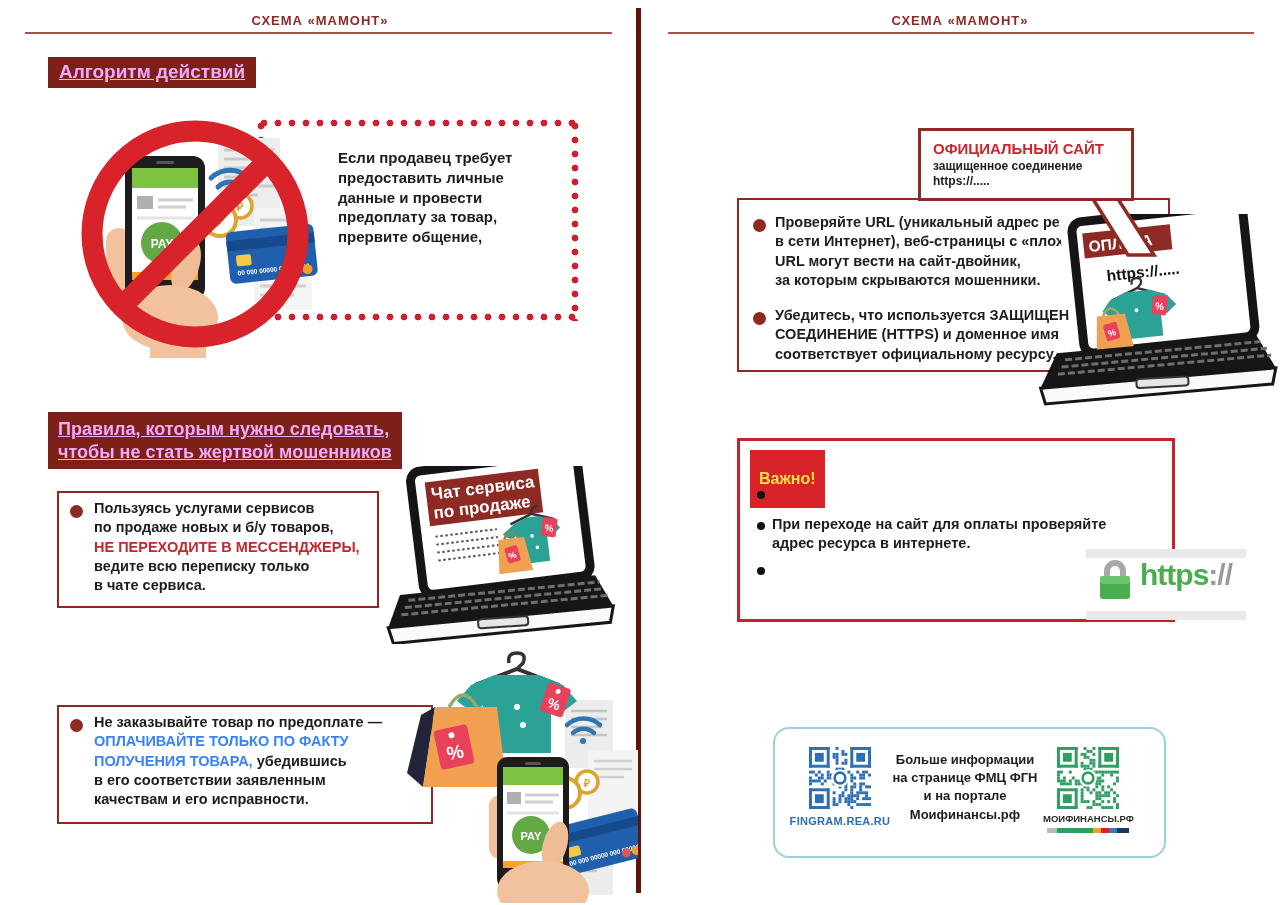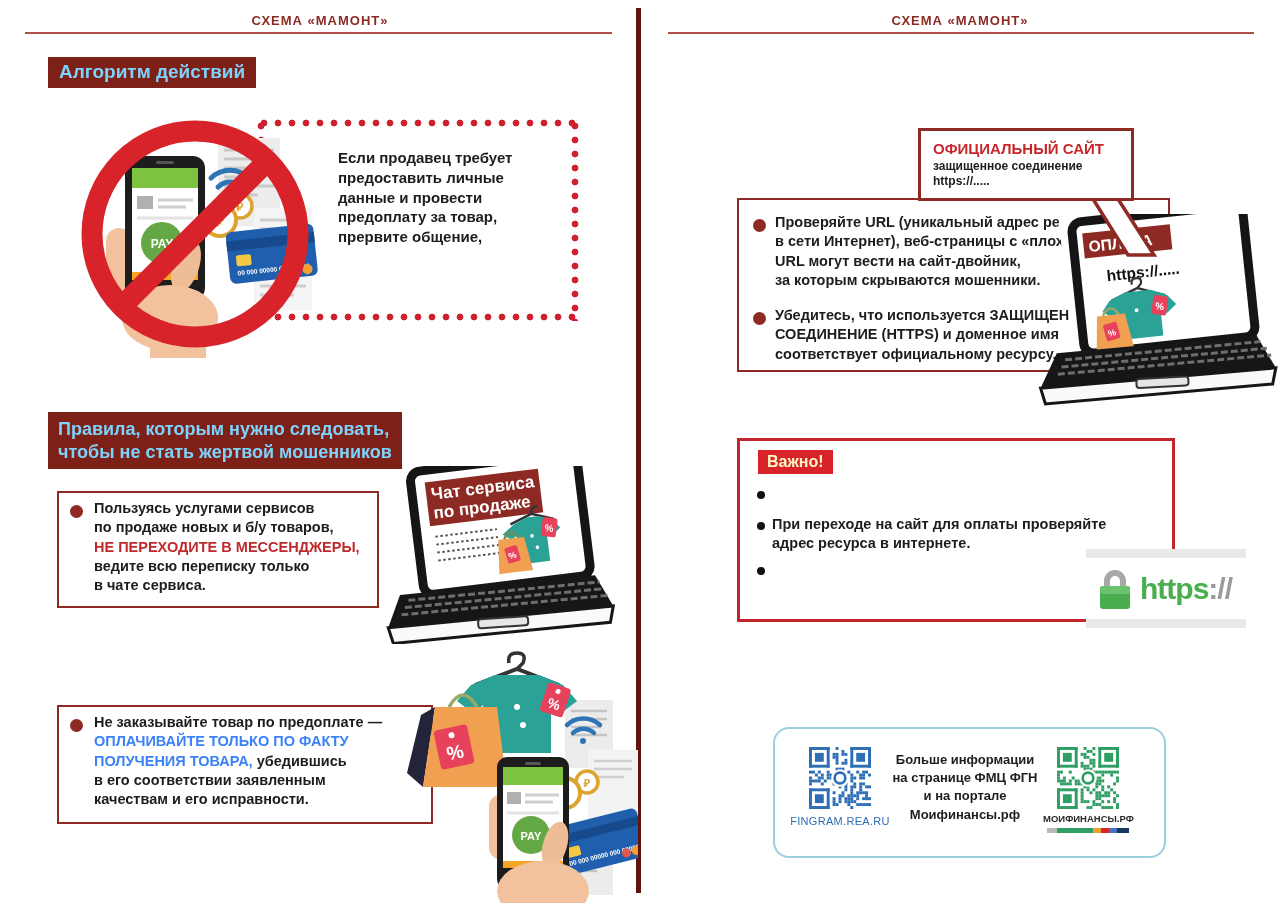--- a/index.html
+++ b/index.html
@@ -7,21 +7,21 @@
          font-family:"Liberation Sans",sans-serif;color:#1d1d1b;}
   
   .hdr{position:absolute;top:13px;font-size:13px;font-weight:700;color:#8d2a23;letter-spacing:1px;text-align:center;}
   .hdr-l{left:0;width:640px;}
   .hdr-r{left:640px;width:640px;}
   .hdr-line{position:absolute;top:32px;height:0;border-top:2px solid #b05048;}
   .hl-l{left:25px;width:587px;}
   .hl-r{left:668px;width:586px;}
   .divider{position:absolute;left:636px;top:8px;width:5px;height:885px;background:#5f150e;}
   
-  .title-box{position:absolute;background:#7d2018;color:#7dd3fc;font-weight:700;white-space:pre-line;}
+  .title-box{position:absolute;background:#7d2018;color:#f0abfc;font-weight:700;white-space:pre-line;text-decoration:underline;}
   .algo{left:48px;top:57px;font-size:19px;padding:4px 11px;line-height:1.2;}
   .rules{left:48px;top:412px;font-size:18px;padding:6px 10px;line-height:1.25;}
   
   .dotted-box{position:absolute;left:257px;top:119px;width:322px;height:202px;
     background-image:
       radial-gradient(circle,#cf2030 3.1px,rgba(0,0,0,0) 3.7px),
       radial-gradient(circle,#cf2030 3.1px,rgba(0,0,0,0) 3.7px),
       radial-gradient(circle,#cf2030 3.1px,rgba(0,0,0,0) 3.7px),
       radial-gradient(circle,#cf2030 3.1px,rgba(0,0,0,0) 3.7px);
     background-size:14px 8px,14px 8px,8px 14px,8px 14px;
@@ -31,48 +31,48 @@
   .t-black{color:#1d1d1b;}
   .t-maroon{color:#9e2b23;}
   .t-msg{color:#c0292b;}
   .t-pay{color:#3b82f6;}
   
   .rule-box{position:absolute;border:2.5px solid #8d2a23;background:#fff;box-sizing:border-box;z-index:1;}
   .rb1{left:57px;top:491px;width:322px;height:117px;}
   .rb2{left:57px;top:705px;width:376px;height:119px;}
   .url-box{left:737px;top:198px;width:433px;height:174px;}
   .vazhno-box{position:absolute;left:737px;top:438px;width:438px;height:184px;border:3px solid #c2242b;background:#fff;box-sizing:border-box;z-index:1;}
-  .vazhno-label{position:absolute;left:750px;top:450px;background:#d8232a;color:#fef9c3;font-size:16px;font-weight:700;padding:3px 9px;z-index:2;margin-left:8px;}
+  .vazhno-label{position:absolute;left:750px;top:450px;background:#d8232a;color:#fde047;font-size:16px;font-weight:700;padding:20px 9px;z-index:2;}
   .dot-bullet{position:absolute;width:13px;height:13px;border-radius:50%;background:#8d2a23;z-index:2;}
   .sm-dot{position:absolute;width:8px;height:8px;border-radius:50%;background:#111;z-index:2;}
   .rule-text{position:absolute;font-size:14.5px;font-weight:700;line-height:1.33;white-space:pre-line;z-index:2;}
   
   .callout{position:absolute;left:918px;top:128px;width:186px;border:3.5px solid #8d2a23;background:#fff;
            padding:8px 12px;z-index:6;line-height:1.3;}
   .callout-title{color:#c9262c;font-size:15px;font-weight:700;}
   .callout-line{color:#1d1d1b;font-size:12px;font-weight:700;}
   .callout-tail{position:absolute;left:1090px;top:198px;z-index:5;}
   
   .prohibit{position:absolute;left:70px;top:116px;width:250px;height:242px;z-index:3;}
   .laptop1{position:absolute;left:383px;top:466px;width:232px;height:178px;z-index:3;}
   .laptop2{position:absolute;left:1038px;top:214px;width:242px;height:192px;z-index:3;}
   .shopping{position:absolute;left:405px;top:645px;width:233px;height:258px;z-index:3;}
   svg text{font-family:"Liberation Sans",sans-serif;}
   
   .lock-badge{position:absolute;left:1086px;top:549px;width:160px;height:79px;z-index:3;}
   .lb-top,.lb-bot{height:9px;background:#e9e9e9;}
-  .lb-mid{height:61px;background:#fff;display:flex;align-items:center;padding-left:12px;box-sizing:border-box;}
+  .lb-mid{height:53px;background:#fff;display:flex;padding-left:12px;box-sizing:border-box;}
   .https-green{font-size:30px;font-weight:700;color:#4aae4f;margin-left:8px;letter-spacing:-1px;}
   .https-gray{font-size:30px;font-weight:700;color:#9a9a9a;letter-spacing:-1px;}
   
   .qr-panel{position:absolute;left:773px;top:727px;width:393px;height:131px;border:2.5px solid #9ccfdd;border-radius:16px;background:#fff;box-sizing:border-box;}
   .qr{position:absolute;width:62px;height:62px;}
   .qr-blue{left:34px;top:18px;}
   .qr-green{left:282px;top:18px;}
-  .qr-label-blue{position:absolute;left:12px;top:86px;width:106px;text-align:center;font-size:11px;font-weight:400;color:#2d6fb5;letter-spacing:0.3px;}
+  .qr-label-blue{position:absolute;left:12px;top:86px;width:106px;text-align:center;font-size:11px;font-weight:700;color:#2d6fb5;letter-spacing:0.3px;}
   .qr-info{position:absolute;left:110px;top:22px;width:160px;text-align:center;font-size:13px;font-weight:700;line-height:1.4;white-space:pre-line;color:#1d1d1b;}
   .qr-label-green{position:absolute;left:268px;top:84px;width:90px;text-align:center;font-size:9.5px;font-weight:700;color:#2b2b2b;}
   .qr-stripe{position:absolute;left:272px;top:99px;width:82px;height:5px;display:flex;}
   .qr-stripe span{display:block;height:100%;}
 </style>
 </head>
 <body>
 
 <div class="sheet">
 

